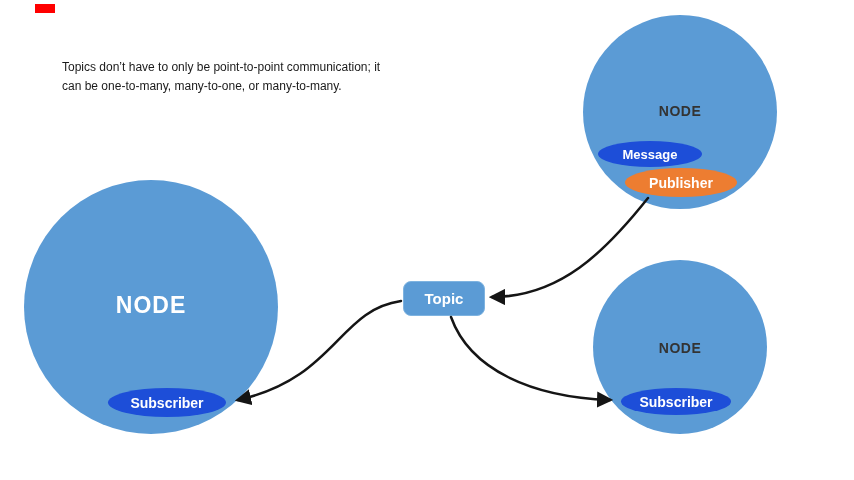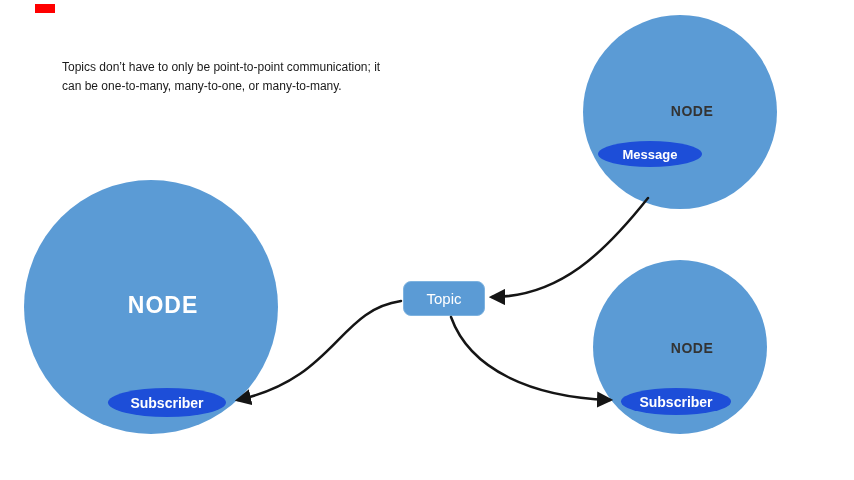--- a/index.html
+++ b/index.html
@@ -41,21 +41,20 @@
   .node-circle.left   { left: 24px;  top: 180px; width: 254px; height: 254px; }
   .node-circle.tright { left: 583px; top: 15px;  width: 194px; height: 194px; }
   .node-circle.bright { left: 593px; top: 260px; width: 174px; height: 174px; }
 
   .node-label {
     position: absolute;
     left: 0;
     width: 100%;
     text-align: center;
     font-weight: bold;
-    margin-left: 12px;
   }
   .node-label.big   { top: 112px; color: #ffffff; font-size: 23px; letter-spacing: 1px; }
   .node-label.dark-a { top: 88px;  color: #333333; font-size: 14px; letter-spacing: 0.5px; }
   .node-label.dark-b { top: 80px;  color: #333333; font-size: 14px; letter-spacing: 0.5px; }
 
   .pill {
     position: absolute;
     border-radius: 50%;
     display: flex;
     align-items: center;
@@ -79,21 +78,21 @@
     top: 281px;
     width: 82px;
     height: 35px;
     background: #5b9bd5;
     border: 1px solid #7eb3e0;
     border-radius: 8px;
     display: flex;
     align-items: center;
     justify-content: center;
     color: #ffffff;
-    font-weight: normal;
+    font-weight: bold;
     font-size: 15px;
     box-sizing: border-box;
   }
   .arrows {
     position: absolute;
     left: 0;
     top: 0;
     pointer-events: none;
   }
 </style>
@@ -108,20 +107,21 @@
 can be one-to-many, many-to-one, or many-to-many.</div>
 
   <div class="node-circle left">
     <div class="node-label big">NODE</div>
     <div class="pill green sub-left">Subscriber</div>
   </div>
 
   <div class="node-circle tright">
     <div class="node-label dark-a">NODE</div>
     <div class="pill gray msg">Message</div>
+    <div class="pill orange pub">Publisher</div>
   </div>
 
   <div class="node-circle bright">
     <div class="node-label dark-b">NODE</div>
     <div class="pill green sub-right">Subscriber</div>
   </div>
 
   <div class="topic-box">
     <span>Topic</span>
   </div>

